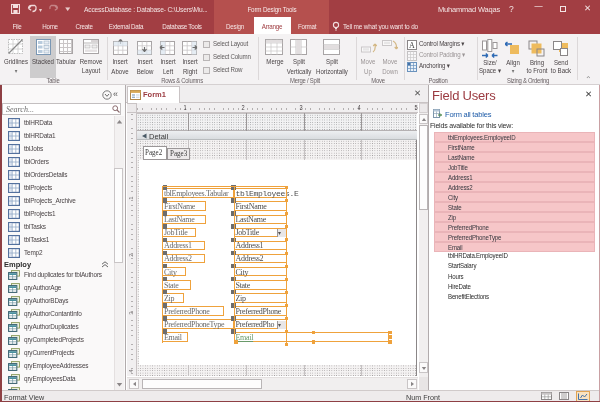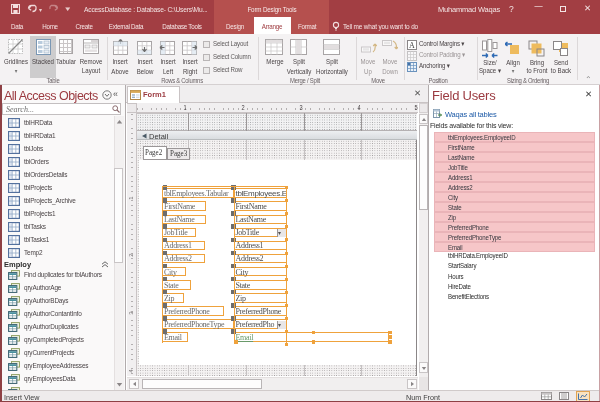--- a/index.html
+++ b/index.html
@@ -27,21 +27,21 @@
 <div class="tx" style="left:84px;top:5px;font-size:7.2px;color:#f3e4e4;letter-spacing:-0.2px;transform:scaleX(0.93);transform-origin:left">AccessDatabase : Database- C:\Users\Mu...</div>
 <div class="ab" style="left:214px;top:0;width:115px;height:17px;background:#b5504e"></div>
 <div class="tx" style="left:271.5px;top:5px;font-size:7.2px;color:#f6e9e9;transform:translateX(-50%) scaleX(0.87);letter-spacing:-0.2px">Form Design Tools</div>
 <div class="tx" style="left:438px;top:5px;font-size:7.5px;color:#f3e4e4;letter-spacing:-0.2px">Muhammad Waqas</div>
 <div class="tx" style="left:509px;top:4px;font-size:8.5px;color:#f3e4e4;">?</div>
 <div class="tx" style="left:534px;top:1px;font-size:9px;color:#f3e4e4;transform:scaleX(0.9)">—</div>
 <div class="ab" style="left:559.5px;top:5.5px;width:6.5px;height:6.5px;border:1px solid #f3e4e4"></div>
 <div class="tx" style="left:584px;top:3px;font-size:8.5px;color:#f3e4e4;">✕</div>
 <div class="ab" style="left:0;top:17px;width:600px;height:17px;background:#a23e43"></div>
 <div class="ab" style="left:214px;top:17px;width:115px;height:17px;background:#b5504e"></div>
-<div class="tx" style="left:17px;top:22px;font-size:7.2px;color:#f6e6e6;transform:translateX(-50%) scaleX(0.87);letter-spacing:-0.3px">Data</div>
+<div class="tx" style="left:17px;top:22px;font-size:7.2px;color:#f6e6e6;transform:translateX(-50%) scaleX(0.87);letter-spacing:-0.3px">File</div>
 <div class="tx" style="left:50px;top:22px;font-size:7.2px;color:#f6e6e6;transform:translateX(-50%) scaleX(0.87);letter-spacing:-0.3px">Home</div>
 <div class="tx" style="left:84px;top:22px;font-size:7.2px;color:#f6e6e6;transform:translateX(-50%) scaleX(0.87);letter-spacing:-0.3px">Create</div>
 <div class="tx" style="left:125.5px;top:22px;font-size:7.2px;color:#f6e6e6;transform:translateX(-50%) scaleX(0.87);letter-spacing:-0.3px">External Data</div>
 <div class="tx" style="left:182px;top:22px;font-size:7.2px;color:#f6e6e6;transform:translateX(-50%) scaleX(0.87);letter-spacing:-0.3px">Database Tools</div>
 <div class="tx" style="left:234.5px;top:22px;font-size:7.2px;color:#f6e6e6;transform:translateX(-50%) scaleX(0.87);letter-spacing:-0.3px">Design</div>
 <div class="ab" style="left:253.5px;top:17px;width:37px;height:17px;background:#fff"></div>
 <div class="tx" style="left:272px;top:22px;font-size:7.2px;color:#9e3a3f;transform:translateX(-50%) scaleX(0.87);letter-spacing:-0.3px">Arrange</div>
 <div class="tx" style="left:307px;top:22px;font-size:7.2px;color:#f6e6e6;transform:translateX(-50%) scaleX(0.87);letter-spacing:-0.3px">Format</div>
 <svg class="ab" style="left:332px;top:20.5px" width="8" height="11" viewBox="0 0 8 11">
       <circle cx="4" cy="4" r="2.6" fill="none" stroke="#f0dcdc" stroke-width="1.1"></circle>
@@ -202,21 +202,20 @@
 <div class="tx" style="left:537px;top:58.5px;font-size:7px;color:#4a4446;transform:translateX(-50%) scaleX(0.87);">Bring</div>
 <div class="tx" style="left:537px;top:66.5px;font-size:7px;color:#4a4446;transform:translateX(-50%) scaleX(0.87);">to Front</div>
 <svg class="ab" style="left:552px;top:39.5px" width="18" height="17" viewBox="0 0 18 17">
       <rect x="7" y="3" width="9" height="9" fill="#eebb5e"></rect>
       <rect x="1.5" y="1.5" width="8" height="8" fill="#fff" stroke="#8a8687"></rect>
       <rect x="8.5" y="8.5" width="7" height="7" fill="#fff" stroke="#8a8687"></rect>
     </svg>
 <div class="tx" style="left:561px;top:58.5px;font-size:7px;color:#4a4446;transform:translateX(-50%) scaleX(0.87);">Send</div>
 <div class="tx" style="left:561px;top:66.5px;font-size:7px;color:#4a4446;transform:translateX(-50%) scaleX(0.87);">to Back</div>
 <div class="ab" style="left:0;top:85px;width:126px;height:305px;background:#faf9f9;border-right:1px solid #b1abac;overflow:hidden"></div>
-<div class="tx" style="left:4px;top:88.5px;font-size:12.5px;color:#9b3a40;letter-spacing:-0.5px">All Access Objects</div>
 <svg class="ab" style="left:102px;top:90px" width="10" height="10" viewBox="0 0 10 10">
       <circle cx="5" cy="5" r="4.2" fill="none" stroke="#6d6d6d" stroke-width="0.9"></circle>
       <path d="M3 4 L5 6.3 L7 4" fill="none" stroke="#6d6d6d" stroke-width="1"></path>
     </svg>
 <div class="tx" style="left:113px;top:89px;font-size:9px;color:#555;">«</div>
 <div class="ab" style="left:2px;top:103px;width:119px;height:12px;background:#fff;border:1px solid #c3bfc0"></div>
 <div class="tx" style="left:6px;top:104.5px;font-size:8px;color:#6d6d6d;font-style:italic;font-family:Liberation Serif,serif">Search...</div>
 <svg class="ab" style="left:112px;top:105px" width="8" height="8" viewBox="0 0 8 8">
       <circle cx="3.2" cy="3.2" r="2.4" fill="none" stroke="#8a6a6d" stroke-width="1"></circle>
       <path d="M5 5 L7.5 7.5" stroke="#8a6a6d" stroke-width="1.1"></path>
@@ -413,21 +412,21 @@
 <div class="ab" style="left:361.2px;top:140px;width:1px;height:236px;background:#c5c1c2"></div>
 <div class="ab" style="left:416px;top:140px;width:1px;height:236px;background:#8a8687"></div>
 <div class="ab" style="left:139px;top:159.5px;width:276.5px;height:205.5px;background:#fff"></div>
 <div class="ab" style="left:142.5px;top:146px;width:24px;height:13.6px;background:#fff;border:1px solid #9a9697"></div>
 <div class="tx" style="left:145px;top:147.8px;font-size:7.8px;color:#3a3a3a;font-family:Liberation Serif,serif;transform:scaleX(0.9);transform-origin:left">Page2</div>
 <div class="ab" style="left:166.5px;top:147.5px;width:23px;height:12px;background:#ece9ea;border:1px solid #9a9697"></div>
 <div class="tx" style="left:169.5px;top:148.8px;font-size:7.8px;color:#3a3a3a;font-family:Liberation Serif,serif;transform:scaleX(0.9);transform-origin:left">Page3</div>
 <div class="ab" style="left:162.0px;top:188.3px;width:71.5px;height:9.6px;border:1.2px solid #efa23c;background:#fff;overflow:hidden"></div>
 <div class="tx" style="left:164.0px;top:188.9px;font-size:8px;color:#6a6a6a;font-family:Liberation Serif,serif;letter-spacing:-0.3px">tblEmployees.Tabular</div>
 <div class="ab" style="left:233.5px;top:188.3px;width:53.5px;height:9.6px;border:1.4px solid #efa23c;background:#fff;overflow:hidden"></div>
-<div class="tx" style="left:235.5px;top:188.9px;font-size:8px;color:#4c4c4c;font-family:Liberation Sans, sans-serif;letter-spacing:-0.3px">tblEmployees.E</div>
+<div class="tx" style="left:235.5px;top:188.9px;font-size:8px;color:#4c4c4c;font-family:Liberation Mono, monospace;letter-spacing:-0.3px">tblEmployees.E</div>
 <div class="ab" style="left:162.5px;top:185.1px;width:4.5px;height:4.5px;background:#6d6d6d"></div>
 <div class="ab" style="left:231.3px;top:185.1px;width:4.5px;height:4.5px;background:#6d6d6d"></div>
 <div class="ab" style="left:162.0px;top:201.4px;width:44.3px;height:9.6px;border:1.2px solid #efa23c;background:#fff;overflow:hidden"></div>
 <div class="tx" style="left:164.0px;top:202.0px;font-size:8px;color:#6a6a6a;font-family:Liberation Serif,serif;letter-spacing:-0.3px">FirstName</div>
 <div class="ab" style="left:233.5px;top:201.4px;width:53.5px;height:9.6px;border:1.4px solid #efa23c;background:#fff;overflow:hidden"></div>
 <div class="tx" style="left:235.5px;top:202.0px;font-size:8px;color:#4c4c4c;font-family:Liberation Serif,serif;letter-spacing:-0.3px">FirstName</div>
 <div class="ab" style="left:162.5px;top:198.2px;width:4.5px;height:4.5px;background:#6d6d6d"></div>
 <div class="ab" style="left:231.3px;top:198.2px;width:4.5px;height:4.5px;background:#6d6d6d"></div>
 <div class="ab" style="left:162.0px;top:214.5px;width:44.0px;height:9.6px;border:1.2px solid #efa23c;background:#fff;overflow:hidden"></div>
 <div class="tx" style="left:164.0px;top:215.1px;font-size:8px;color:#6a6a6a;font-family:Liberation Serif,serif;letter-spacing:-0.3px">LastName</div>
@@ -539,21 +538,21 @@
 <div class="ab" style="left:419px;top:377px;width:9px;height:13px;background:#e8e5e5"></div>
 <div class="ab" style="left:428px;top:85px;width:172px;height:305px;background:#fff;border-left:1px solid #b1abac"></div>
 <div class="tx" style="left:432px;top:88px;font-size:13px;color:#9b3a40;letter-spacing:-0.2px">Field Users</div>
 <div class="tx" style="left:585px;top:89px;font-size:8.5px;color:#3a3a3a;">✕</div>
 <svg class="ab" style="left:433px;top:109px" width="9" height="9" viewBox="0 0 9 9">
       <rect x="0.5" y="0.5" width="6" height="8" fill="#fff" stroke="#7e97ad"></rect>
       <rect x="0.5" y="0.5" width="6" height="2" fill="#b5c7d8"></rect>
       <path d="M0.5 4.5 H6.5 M3.5 2.5 V8.5" stroke="#7e97ad" stroke-width="0.6"></path>
       <path d="M5 6 L8.5 6 M7 4.5 L8.5 6 L7 7.5" stroke="#3e7e3e" stroke-width="1" fill="none"></path>
     </svg>
-<div class="tx" style="left:445px;top:109.8px;font-size:7.5px;color:#1f5ca8;letter-spacing:-0.2px">Waqas all tables</div>
+<div class="tx" style="left:445px;top:109.8px;font-size:7.5px;color:#1f5ca8;letter-spacing:-0.2px">Form all tables</div>
 <div class="tx" style="left:430px;top:121.8px;font-size:7px;color:#2b2b2b;letter-spacing:-0.2px">Fields available for this view:</div>
 <div class="ab" style="left:434px;top:132.3px;width:161px;height:9.3px;background:#f6c6c8;border:1px solid #eab4b8"></div>
 <div class="tx" style="left:448px;top:133.70000000000002px;font-size:6.8px;color:#38383f;letter-spacing:-0.2px;transform:scaleX(0.9);transform-origin:left">tblEmployees.EmployeeID</div>
 <div class="ab" style="left:434px;top:142.3px;width:161px;height:9.3px;background:#f6c6c8;border:1px solid #eab4b8"></div>
 <div class="tx" style="left:448px;top:143.70000000000002px;font-size:6.8px;color:#38383f;letter-spacing:-0.2px;transform:scaleX(0.9);transform-origin:left">FirstName</div>
 <div class="ab" style="left:434px;top:152.3px;width:161px;height:9.3px;background:#f6c6c8;border:1px solid #eab4b8"></div>
 <div class="tx" style="left:448px;top:153.70000000000002px;font-size:6.8px;color:#38383f;letter-spacing:-0.2px;transform:scaleX(0.9);transform-origin:left">LastName</div>
 <div class="ab" style="left:434px;top:162.3px;width:161px;height:9.3px;background:#f6c6c8;border:1px solid #eab4b8"></div>
 <div class="tx" style="left:448px;top:163.70000000000002px;font-size:6.8px;color:#38383f;letter-spacing:-0.2px;transform:scaleX(0.9);transform-origin:left">JobTitle</div>
 <div class="ab" style="left:434px;top:172.3px;width:161px;height:9.3px;background:#f6c6c8;border:1px solid #eab4b8"></div>
@@ -571,21 +570,21 @@
 <div class="ab" style="left:434px;top:232.3px;width:161px;height:9.3px;background:#f6c6c8;border:1px solid #eab4b8"></div>
 <div class="tx" style="left:448px;top:233.70000000000002px;font-size:6.8px;color:#38383f;letter-spacing:-0.2px;transform:scaleX(0.9);transform-origin:left">PreferredPhoneType</div>
 <div class="ab" style="left:434px;top:242.3px;width:161px;height:9.3px;background:#f6c6c8;border:1px solid #eab4b8"></div>
 <div class="tx" style="left:448px;top:243.70000000000002px;font-size:6.8px;color:#38383f;letter-spacing:-0.2px;transform:scaleX(0.9);transform-origin:left">Email</div>
 <div class="tx" style="left:448px;top:252.0px;font-size:6.8px;color:#2b2b2b;letter-spacing:-0.2px;transform:scaleX(0.9);transform-origin:left">tblHRData.EmployeeID</div>
 <div class="tx" style="left:448px;top:262.3px;font-size:6.8px;color:#2b2b2b;letter-spacing:-0.2px;transform:scaleX(0.9);transform-origin:left">StartSalary</div>
 <div class="tx" style="left:448px;top:272.6px;font-size:6.8px;color:#2b2b2b;letter-spacing:-0.2px;transform:scaleX(0.9);transform-origin:left">Hours</div>
 <div class="tx" style="left:448px;top:282.90000000000003px;font-size:6.8px;color:#2b2b2b;letter-spacing:-0.2px;transform:scaleX(0.9);transform-origin:left">HireDate</div>
 <div class="tx" style="left:448px;top:293.20000000000005px;font-size:6.8px;color:#2b2b2b;letter-spacing:-0.2px;transform:scaleX(0.9);transform-origin:left">BenefitElections</div>
 <div class="ab" style="left:0;top:390px;width:600px;height:12px;background:#eeebec;border-top:1px solid #d0caca"></div>
-<div class="tx" style="left:4px;top:392.5px;font-size:7.2px;color:#3d3d3d;">Insert View</div>
+<div class="tx" style="left:4px;top:392.5px;font-size:7.2px;color:#3d3d3d;">Format View</div>
 <div class="tx" style="left:406px;top:392.5px;font-size:7.2px;color:#3d3d3d;">Num Front</div>
 <svg class="ab" style="left:541px;top:392px" width="11" height="8" viewBox="0 0 11 8">
       <rect x="0.5" y="0.5" width="10" height="7" fill="#fdfdfd" stroke="#8a8687"></rect>
       <rect x="0.5" y="0.5" width="10" height="2.2" fill="#c9c5c6"></rect>
       <path d="M0.5 4.8 H10.5 M3.8 2.5 V7.5 M7.2 2.5 V7.5" stroke="#8a8687" stroke-width="0.6"></path>
     </svg>
 <svg class="ab" style="left:559px;top:392px" width="10" height="8" viewBox="0 0 10 8">
       <rect x="0.5" y="0.5" width="9" height="7" fill="#fdfdfd" stroke="#8a8687"></rect>
       <path d="M2 2 H8 M2 4 H8 M2 6 H8" stroke="#8a8687" stroke-width="0.8"></path>
     </svg>

